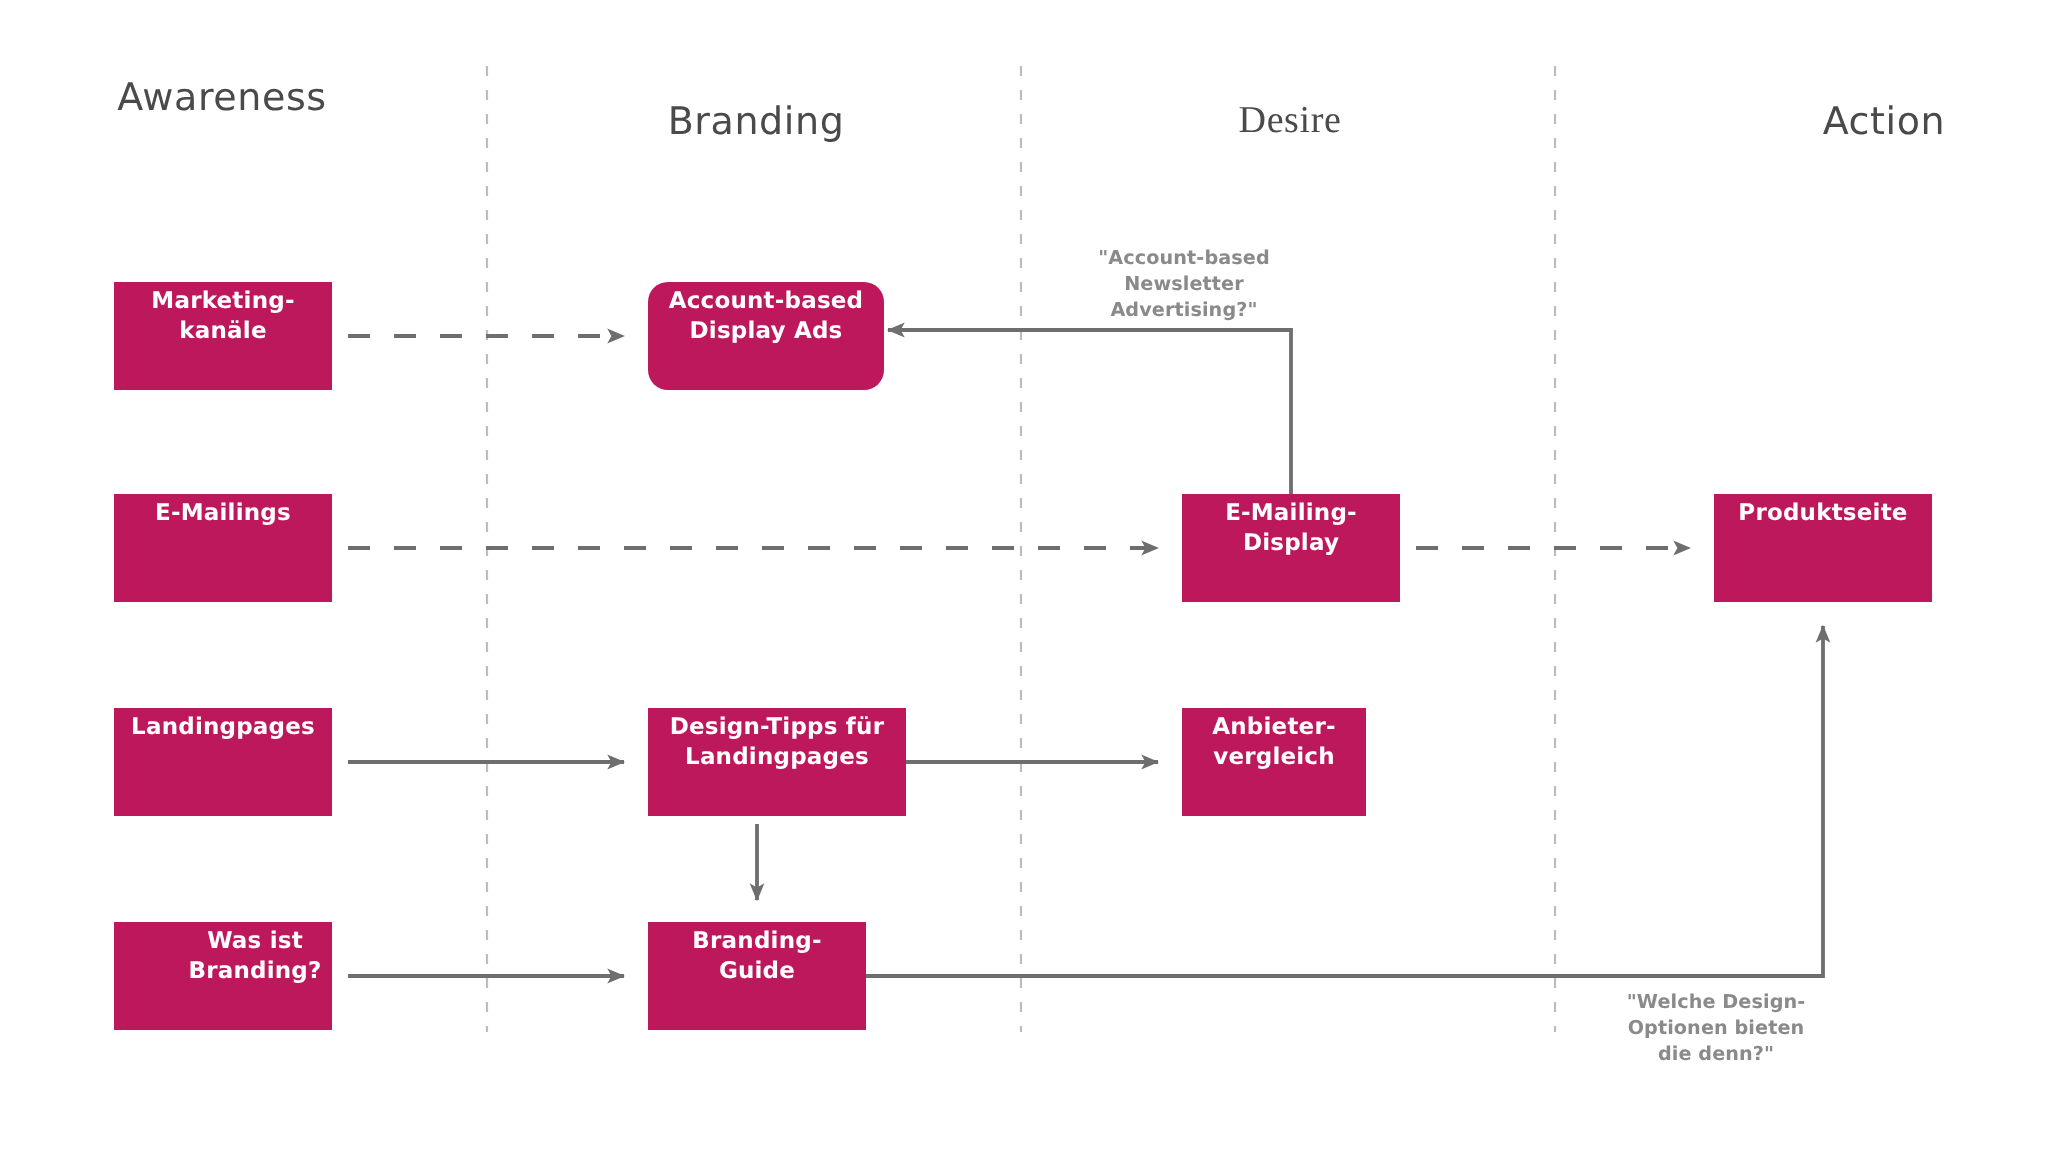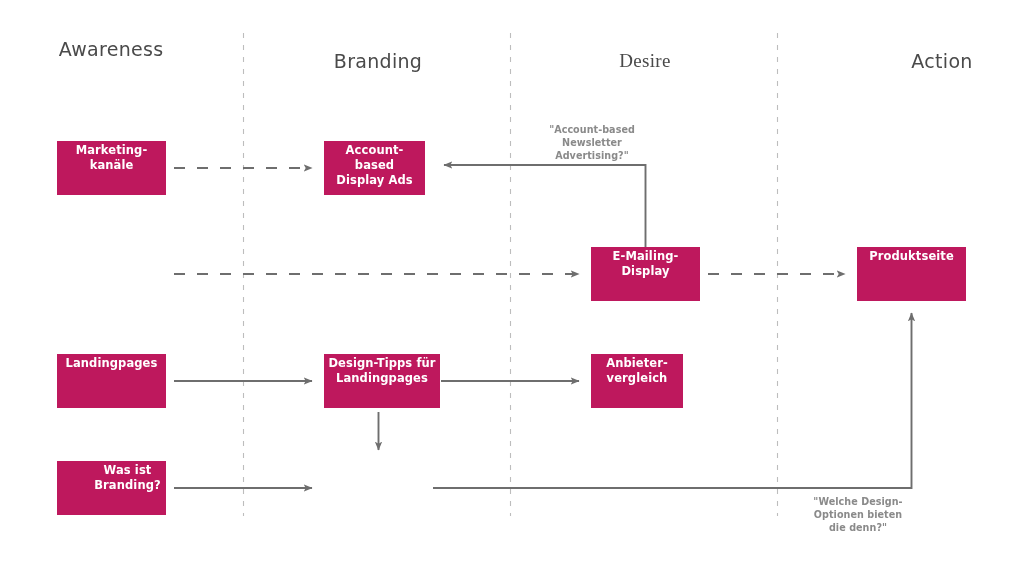--- a/index.html
+++ b/index.html
@@ -106,54 +106,60 @@
   <div class="col-header" style="left:111px; top:38px;">Awareness</div>
   <div class="col-header" style="left:378px; top:50px;">Branding</div>
   <div class="col-header" style="left:645px; top:50px;font-family:Liberation Serif, serif;">Desire</div>
   <div class="col-header" style="left:942px; top:50px;">Action</div>
 
   <div class="node" style="left:57px; top:141px; width:109px; height:54px;">
     <span style="white-space:pre-line;">Marketing-
 kanäle</span>
   </div>
 
-  <div class="node" style="left:324px; top:141px; width:101px; height:54px;">
+  <div class="node" style="left:324px; top:141px; width:118px; height:54px;border-radius:10px;">
     <span style="white-space:pre-line;">Account-based
 Display Ads</span>
   </div>
 
+  <div class="node" style="left:57px; top:247px; width:109px; height:54px;">
+    <span style="white-space:pre-line;">E-Mailings</span>
+  </div>
 
   <div class="node" style="left:591px; top:247px; width:109px; height:54px;">
     <span style="white-space:pre-line;">E-Mailing-
 Display</span>
   </div>
 
   <div class="node" style="left:857px; top:247px; width:109px; height:54px;">
     <span style="white-space:pre-line;">Produktseite</span>
   </div>
 
   <div class="node" style="left:57px; top:354px; width:109px; height:54px;">
     <span style="white-space:pre-line;">Landingpages</span>
   </div>
 
-  <div class="node" style="left:324px; top:354px; width:116px; height:54px;">
+  <div class="node" style="left:324px; top:354px; width:129px; height:54px;">
     <span style="white-space:pre-line;">Design-Tipps für
 Landingpages</span>
   </div>
 
   <div class="node" style="left:591px; top:354px; width:92px; height:54px;">
     <span style="white-space:pre-line;">Anbieter-
 vergleich</span>
   </div>
 
   <div class="node" style="left:57px; top:461px; width:109px; height:54px;">
     <span style="white-space:pre-line;margin-left:32px;">Was ist
 Branding?</span>
   </div>
 
+  <div class="node" style="left:324px; top:461px; width:109px; height:54px;">
+    <span style="white-space:pre-line;">Branding-Guide</span>
+  </div>
 
   <div class="annotation" style="left:592px; top:124px;">"Account-based
 Newsletter
 Advertising?"</div>
 
   <div class="annotation" style="left:858px; top:496px;">"Welche Design-
 Optionen bieten
 die denn?"</div>
 
 </div>

